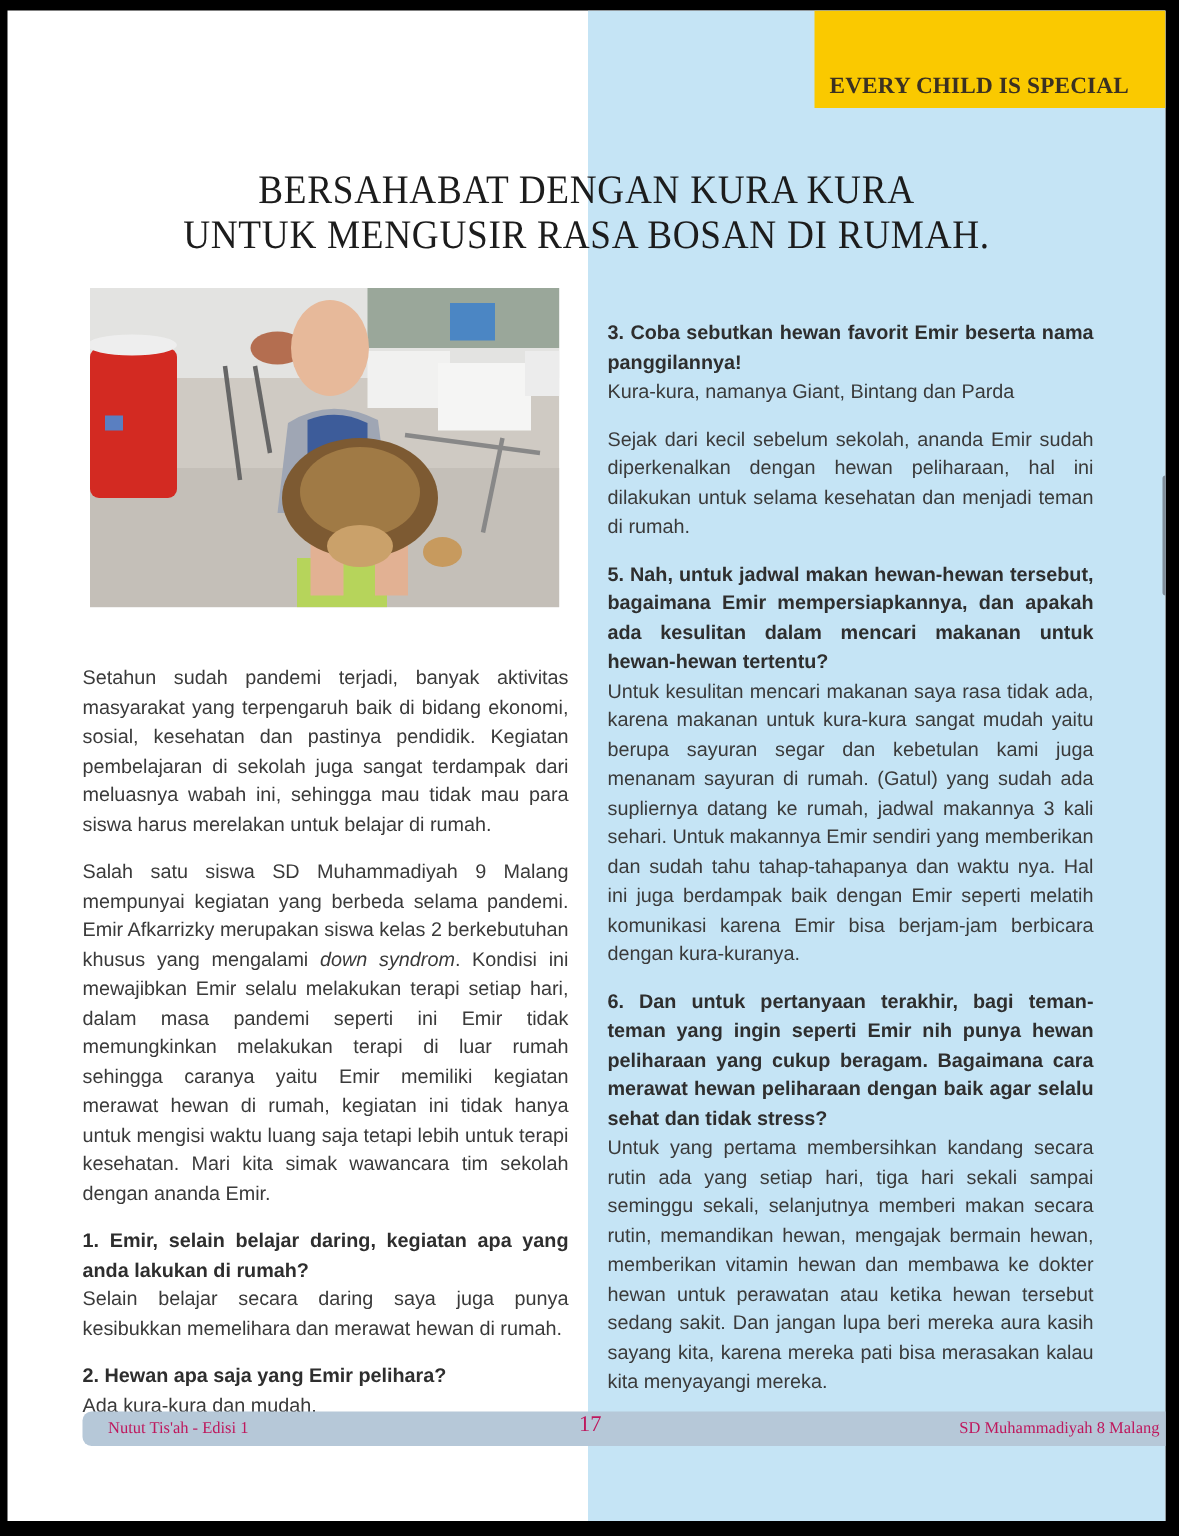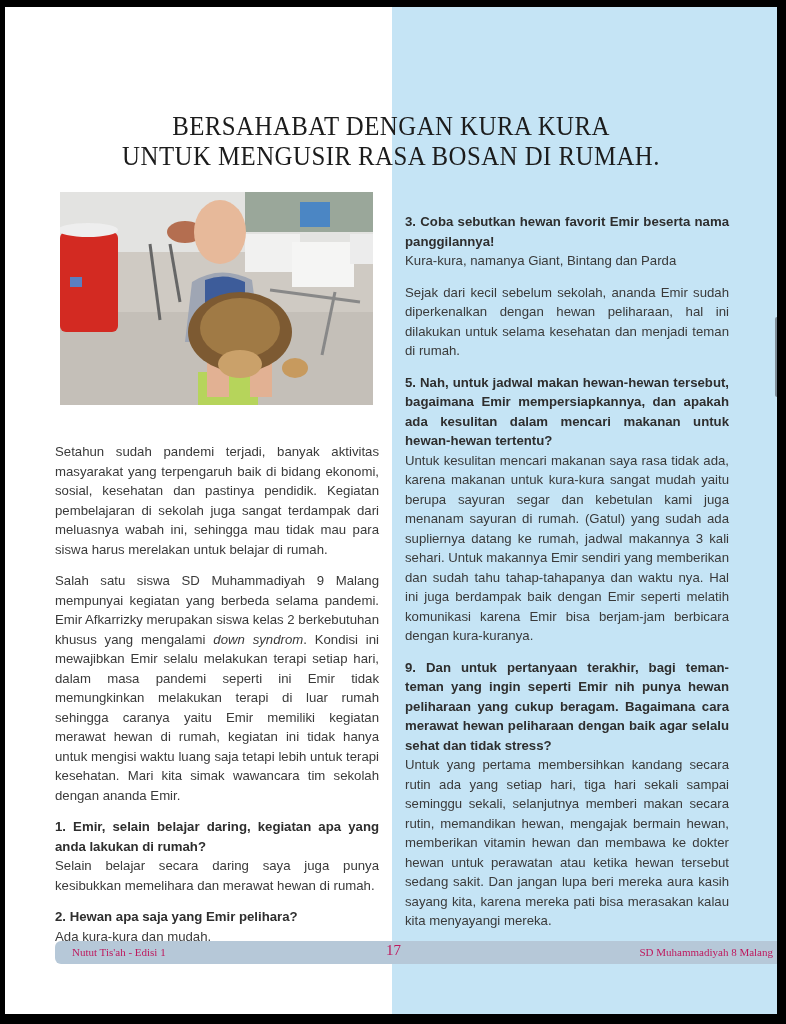--- a/index.html
+++ b/index.html
@@ -23,20 +23,23 @@
   .footer .fc { position:absolute; left:331px; top:1px; font-size:15px;text-align:center; }
   .footer .fr { position:absolute; right:10px; top:5px; font-size:11px; }
   .scroll { position:absolute; left:770px; top:310px; width:4px; height:80px; background:#7f8e9a; border-radius:2px; }
 </style>
 </head>
 <body>
 
 <div class="page">
   <div class="bluehalf"></div>
 
+  <div class="banner">
+    <span>EVERY CHILD IS SPECIAL</span>
+  </div>
 
   <div class="title l1">BERSAHABAT DENGAN KURA KURA</div>
   <div class="title l2">UNTUK MENGUSIR RASA BOSAN DI RUMAH.</div>
 
   <div class="photo">
     <svg width="313" height="213" viewBox="0 0 313 213">
       <rect width="313" height="213" fill="#cfcac3"></rect>
       <rect width="313" height="60" fill="#e3e3e1"></rect>
       <rect x="0" y="120" width="313" height="93" fill="#c4bfb8"></rect>
       <rect x="185" y="0" width="128" height="40" fill="#9aa79a"></rect>
@@ -85,21 +88,21 @@
 
   <div class="col right">
     <p class="q">3. Coba sebutkan hewan favorit Emir beserta nama panggilannya!</p>
     <p>Kura-kura, namanya Giant, Bintang dan Parda</p>
     <div class="sgap"></div>
     <p>Sejak dari kecil sebelum sekolah,  ananda Emir sudah diperkenalkan dengan hewan peliharaan, hal ini dilakukan untuk selama kesehatan dan menjadi teman di rumah.</p>
     <div class="sgap"></div>
     <p class="q">5. Nah, untuk jadwal makan hewan-hewan tersebut, bagaimana Emir mempersiapkannya, dan apakah ada kesulitan dalam mencari makanan untuk hewan-hewan tertentu?</p>
     <p>Untuk kesulitan mencari makanan saya rasa tidak ada, karena makanan untuk kura-kura sangat mudah yaitu berupa sayuran segar dan kebetulan kami juga menanam sayuran di rumah. (Gatul) yang sudah ada supliernya datang ke rumah, jadwal makannya 3 kali sehari. Untuk makannya Emir sendiri yang memberikan dan sudah tahu tahap-tahapanya dan waktu nya. Hal ini juga berdampak baik dengan Emir seperti melatih komunikasi karena Emir bisa berjam-jam berbicara dengan kura-kuranya.</p>
     <div class="sgap"></div>
-    <p class="q">9. Dan untuk pertanyaan terakhir, bagi teman-teman yang ingin seperti Emir nih punya hewan peliharaan yang cukup beragam. Bagaimana cara merawat hewan peliharaan dengan baik agar selalu sehat dan tidak stress?</p>
+    <p class="q">6. Dan untuk pertanyaan terakhir, bagi teman-teman yang ingin seperti Emir nih punya hewan peliharaan yang cukup beragam. Bagaimana cara merawat hewan peliharaan dengan baik agar selalu sehat dan tidak stress?</p>
     <p>Untuk yang pertama membersihkan kandang secara rutin ada yang setiap hari, tiga hari sekali sampai seminggu sekali, selanjutnya memberi makan secara rutin, memandikan hewan, mengajak bermain hewan, memberikan vitamin hewan dan membawa ke dokter hewan untuk perawatan atau ketika hewan tersebut sedang sakit. Dan jangan lupa beri mereka aura kasih sayang kita, karena mereka pati bisa merasakan kalau kita menyayangi mereka.</p>
   </div>
 
   <div class="footer">
     <span class="fl">Nutut Tis'ah - Edisi 1</span>
     <span class="fc">17</span>
     <span class="fr">SD Muhammadiyah 8 Malang</span>
   </div>
 
   <div class="scroll"></div>

